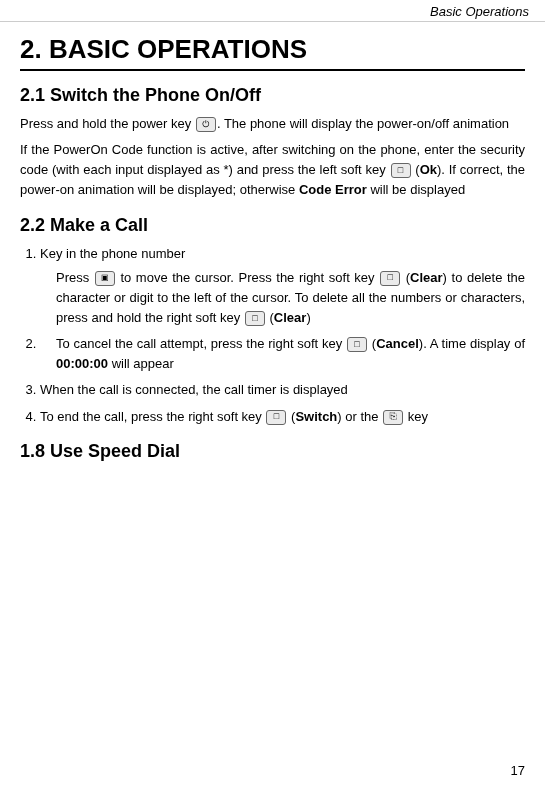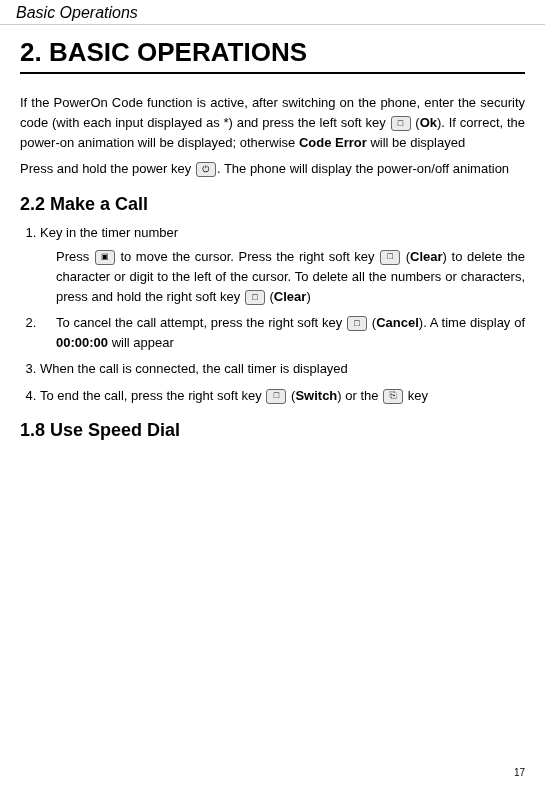--- a/index.html
+++ b/index.html
@@ -6,33 +6,33 @@
     body {
       width: 545px;
       height: 790px;
       font-family: Arial, Helvetica, sans-serif;
       font-size: 13px;
       background: #fff;
       color: #000;
       overflow: hidden;
     }
     .page-header {
-      text-align: left;
+      text-align: right;
       padding: 4px 16px 2px 16px;
-      font-size: 16px;
+      font-size: 13px;
       font-style: italic;
       border-bottom: 1px solid #ccc;
     }
     .page-content {
       padding: 12px 20px 12px 20px;
     }
     .main-title {
       font-size: 26px;
       font-weight: bold;
-      margin-bottom: 19px;
+      margin-bottom: 0;
       border-bottom: 2px solid #000;
       padding-bottom: 4px;
     }
     .section-title {
       font-size: 18px;
       font-weight: bold;
       margin-bottom: 8px;
       margin-top: 14px;
     }
     .para {
@@ -69,57 +69,58 @@
       border-radius: 3px;
       background: #ebebeb;
       font-size: 9px;
       vertical-align: middle;
       margin: 0 1px;
     }
     .page-footer {
       position: absolute;
       bottom: 12px;
       right: 20px;
-      font-size: 10px;
+      font-size: 13px;
     }
   </style>
 </head>
 <body>
 
 <div class="page-header">
   <span>Basic Operations</span>
 </div>
 
 <div class="page-content">
 
   <div class="main-title">2. BASIC OPERATIONS</div>
 
   <div>
+    <div class="section-title">2.1 Switch the Phone On/Off</div>
+
+    <p class="para">
+      Press and hold the power key
+      <span class="inline-key">⏻</span>.
+      The phone will display the power-on/off animation
+    </p>
 
     <p class="para">
       If the PowerOn Code function is active, after switching on the phone,
       enter the security code (with each input displayed as *) and press the left
       soft key <span class="inline-key">□</span>
       (<span class="bold">Ok</span>). If correct, the power-on animation will be displayed;
       otherwise <span class="bold">Code Error</span> will be displayed
     </p>
-
-    <p class="para">
-      Press and hold the power key
-      <span class="inline-key">⏻</span>.
-      The phone will display the power-on/off animation
-    </p>
   </div>
 
   <div>
     <div class="section-title">2.2 Make a Call</div>
 
     <ol class="ol-list">
       <li>
-        <span>Key in the timer number</span>
+        <span>Key in the phone number</span>
         <div class="sub-para">
           Press <span class="inline-key" style="font-size:8px;">▣</span>
           to move the cursor. Press the right soft key
           <span class="inline-key">□</span>
           (<span class="bold">Clear</span>) to
           delete the character or digit to the left of the cursor. To delete all the
           numbers or characters, press and hold the right soft key
           <span class="inline-key">□</span>
           (<span class="bold">Clear</span>)
         </div>

